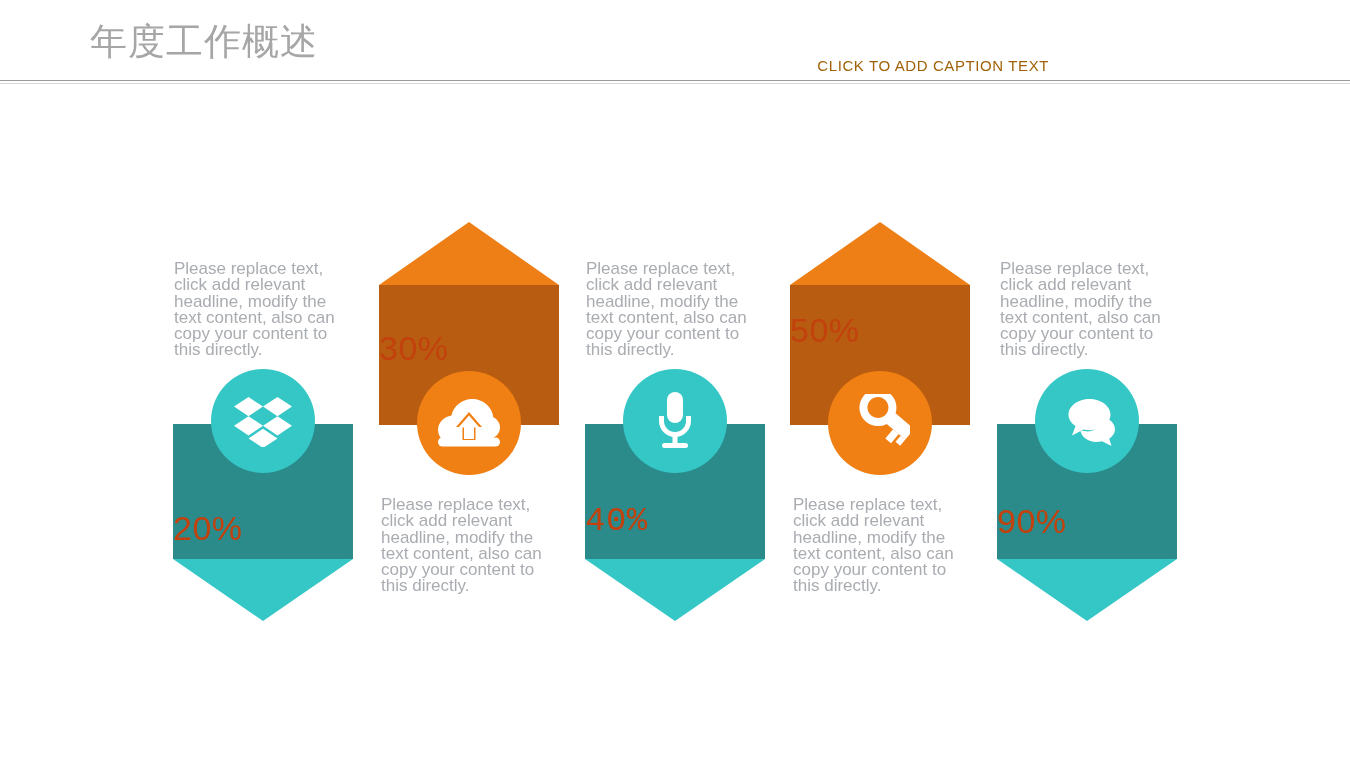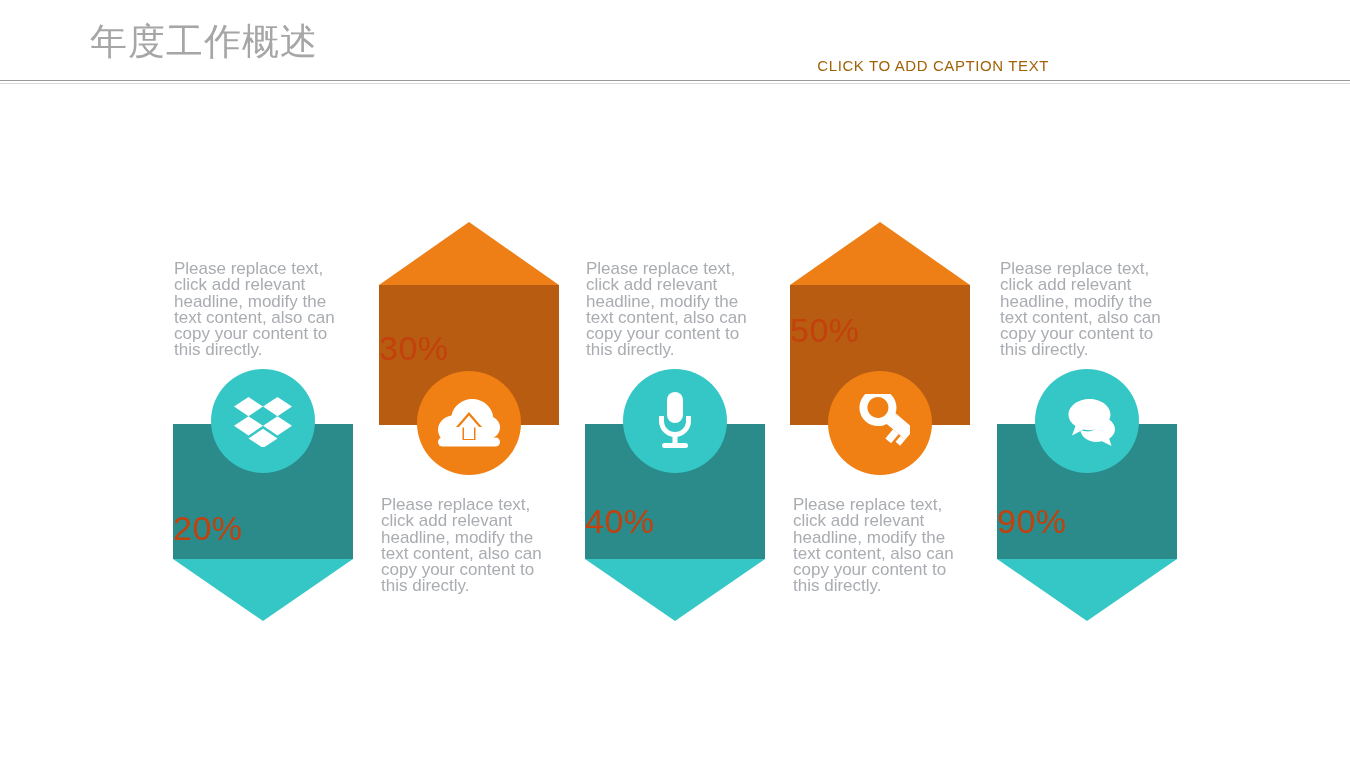--- a/index.html
+++ b/index.html
@@ -121,21 +121,21 @@
           </g>
         </svg>
       </span>
     </div>
   </div>
   <div class="para" style="left:381px;top:497px;">Please replace text, click add relevant headline, modify the text content, also can copy your content to this directly.</div>
 
   <div class="col">
     <div class="dn-body" style="left:585px;top:424px;width:180px;height:135px;background:#2B8B8B;"></div>
     <div class="dn-tail" style="left:585px;top:559px;border-top:62px solid #35C6C6;"></div>
-    <div class="pct" style="left:585px;top:502px;width:180px;">40%</div>
+    <div class="pct" style="left:585px;top:502px;width:180px;font-family:Liberation Mono, monospace;">40%</div>
     <div class="badge" style="left:623px;top:369px;background:#35C6C6;">
       <span>
         <svg width="44" height="58" viewBox="0 0 44 58">
           <g fill="#ffffff">
             <rect x="14" y="0" width="16" height="31" rx="8"></rect>
             <path d="M6,24 L6,29 C6,37.8 13.2,45 22,45 C30.8,45 38,37.8 38,29
                      L38,24 L33,24 L33,29 C33,35.1 28.1,40 22,40
                      C15.9,40 11,35.1 11,29 L11,24 Z"></path>
             <rect x="19.5" y="43" width="5" height="8"></rect>
             <rect x="9" y="51" width="26" height="5" rx="2.5"></rect>

